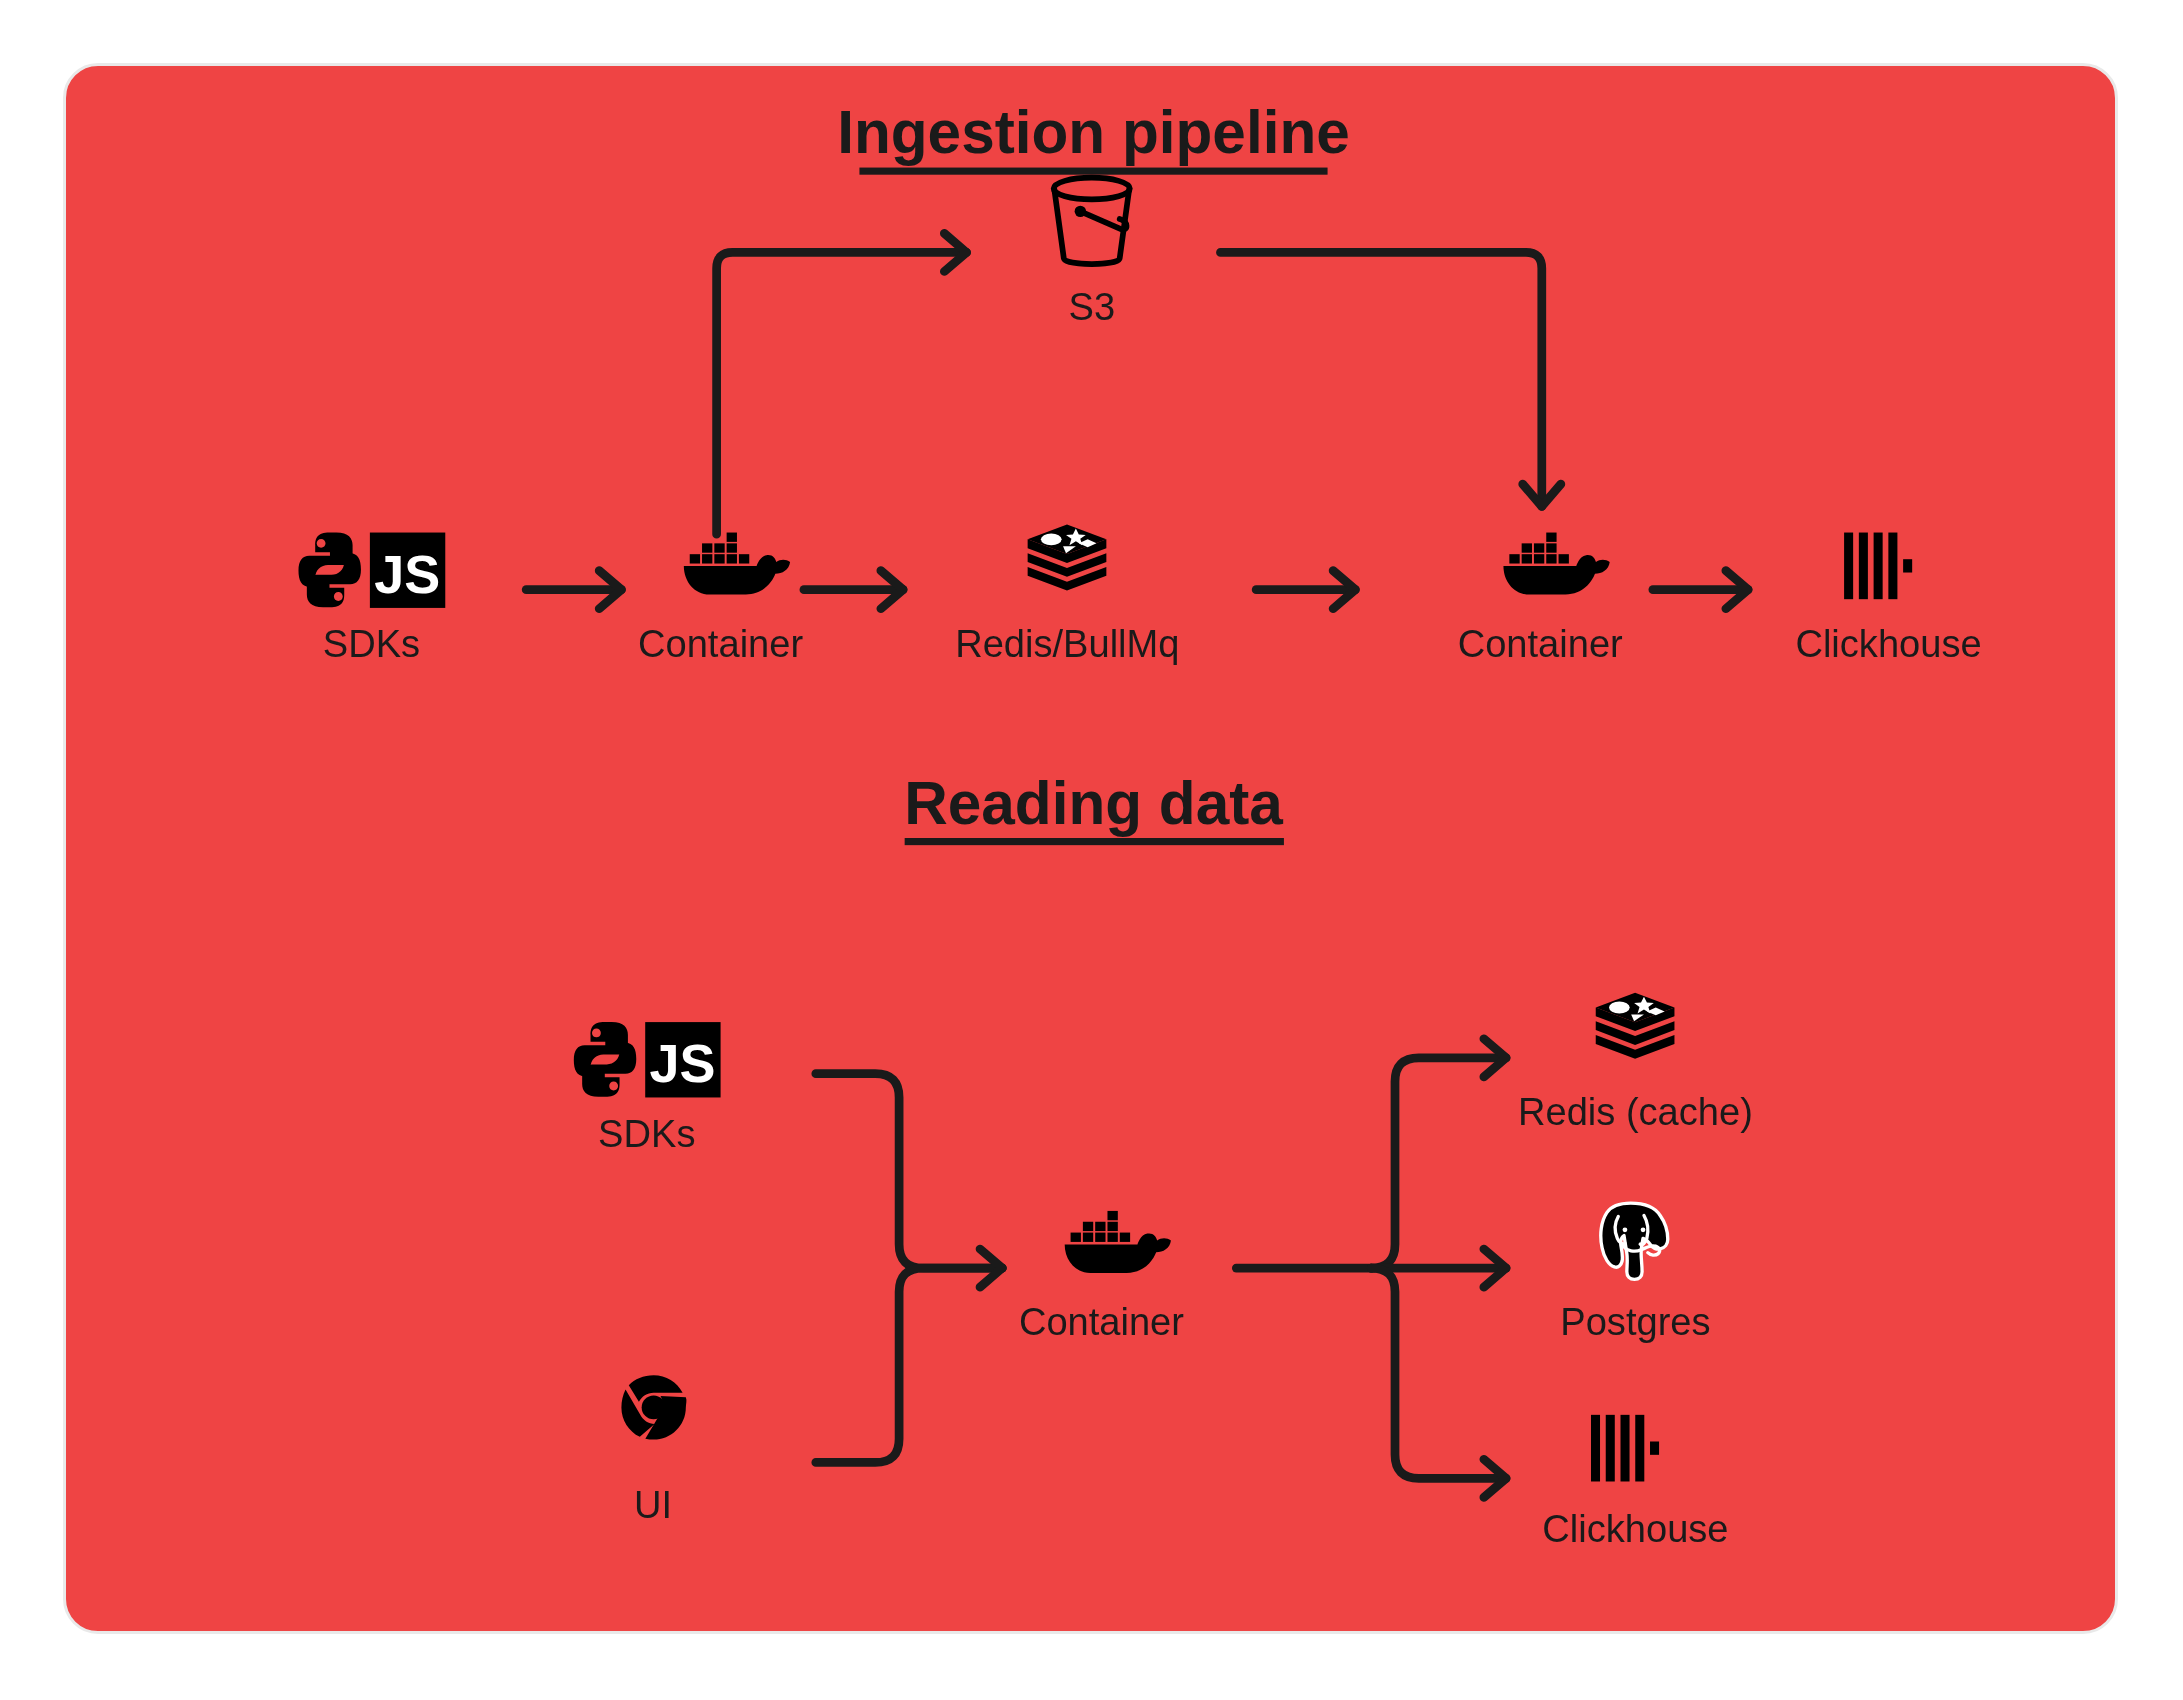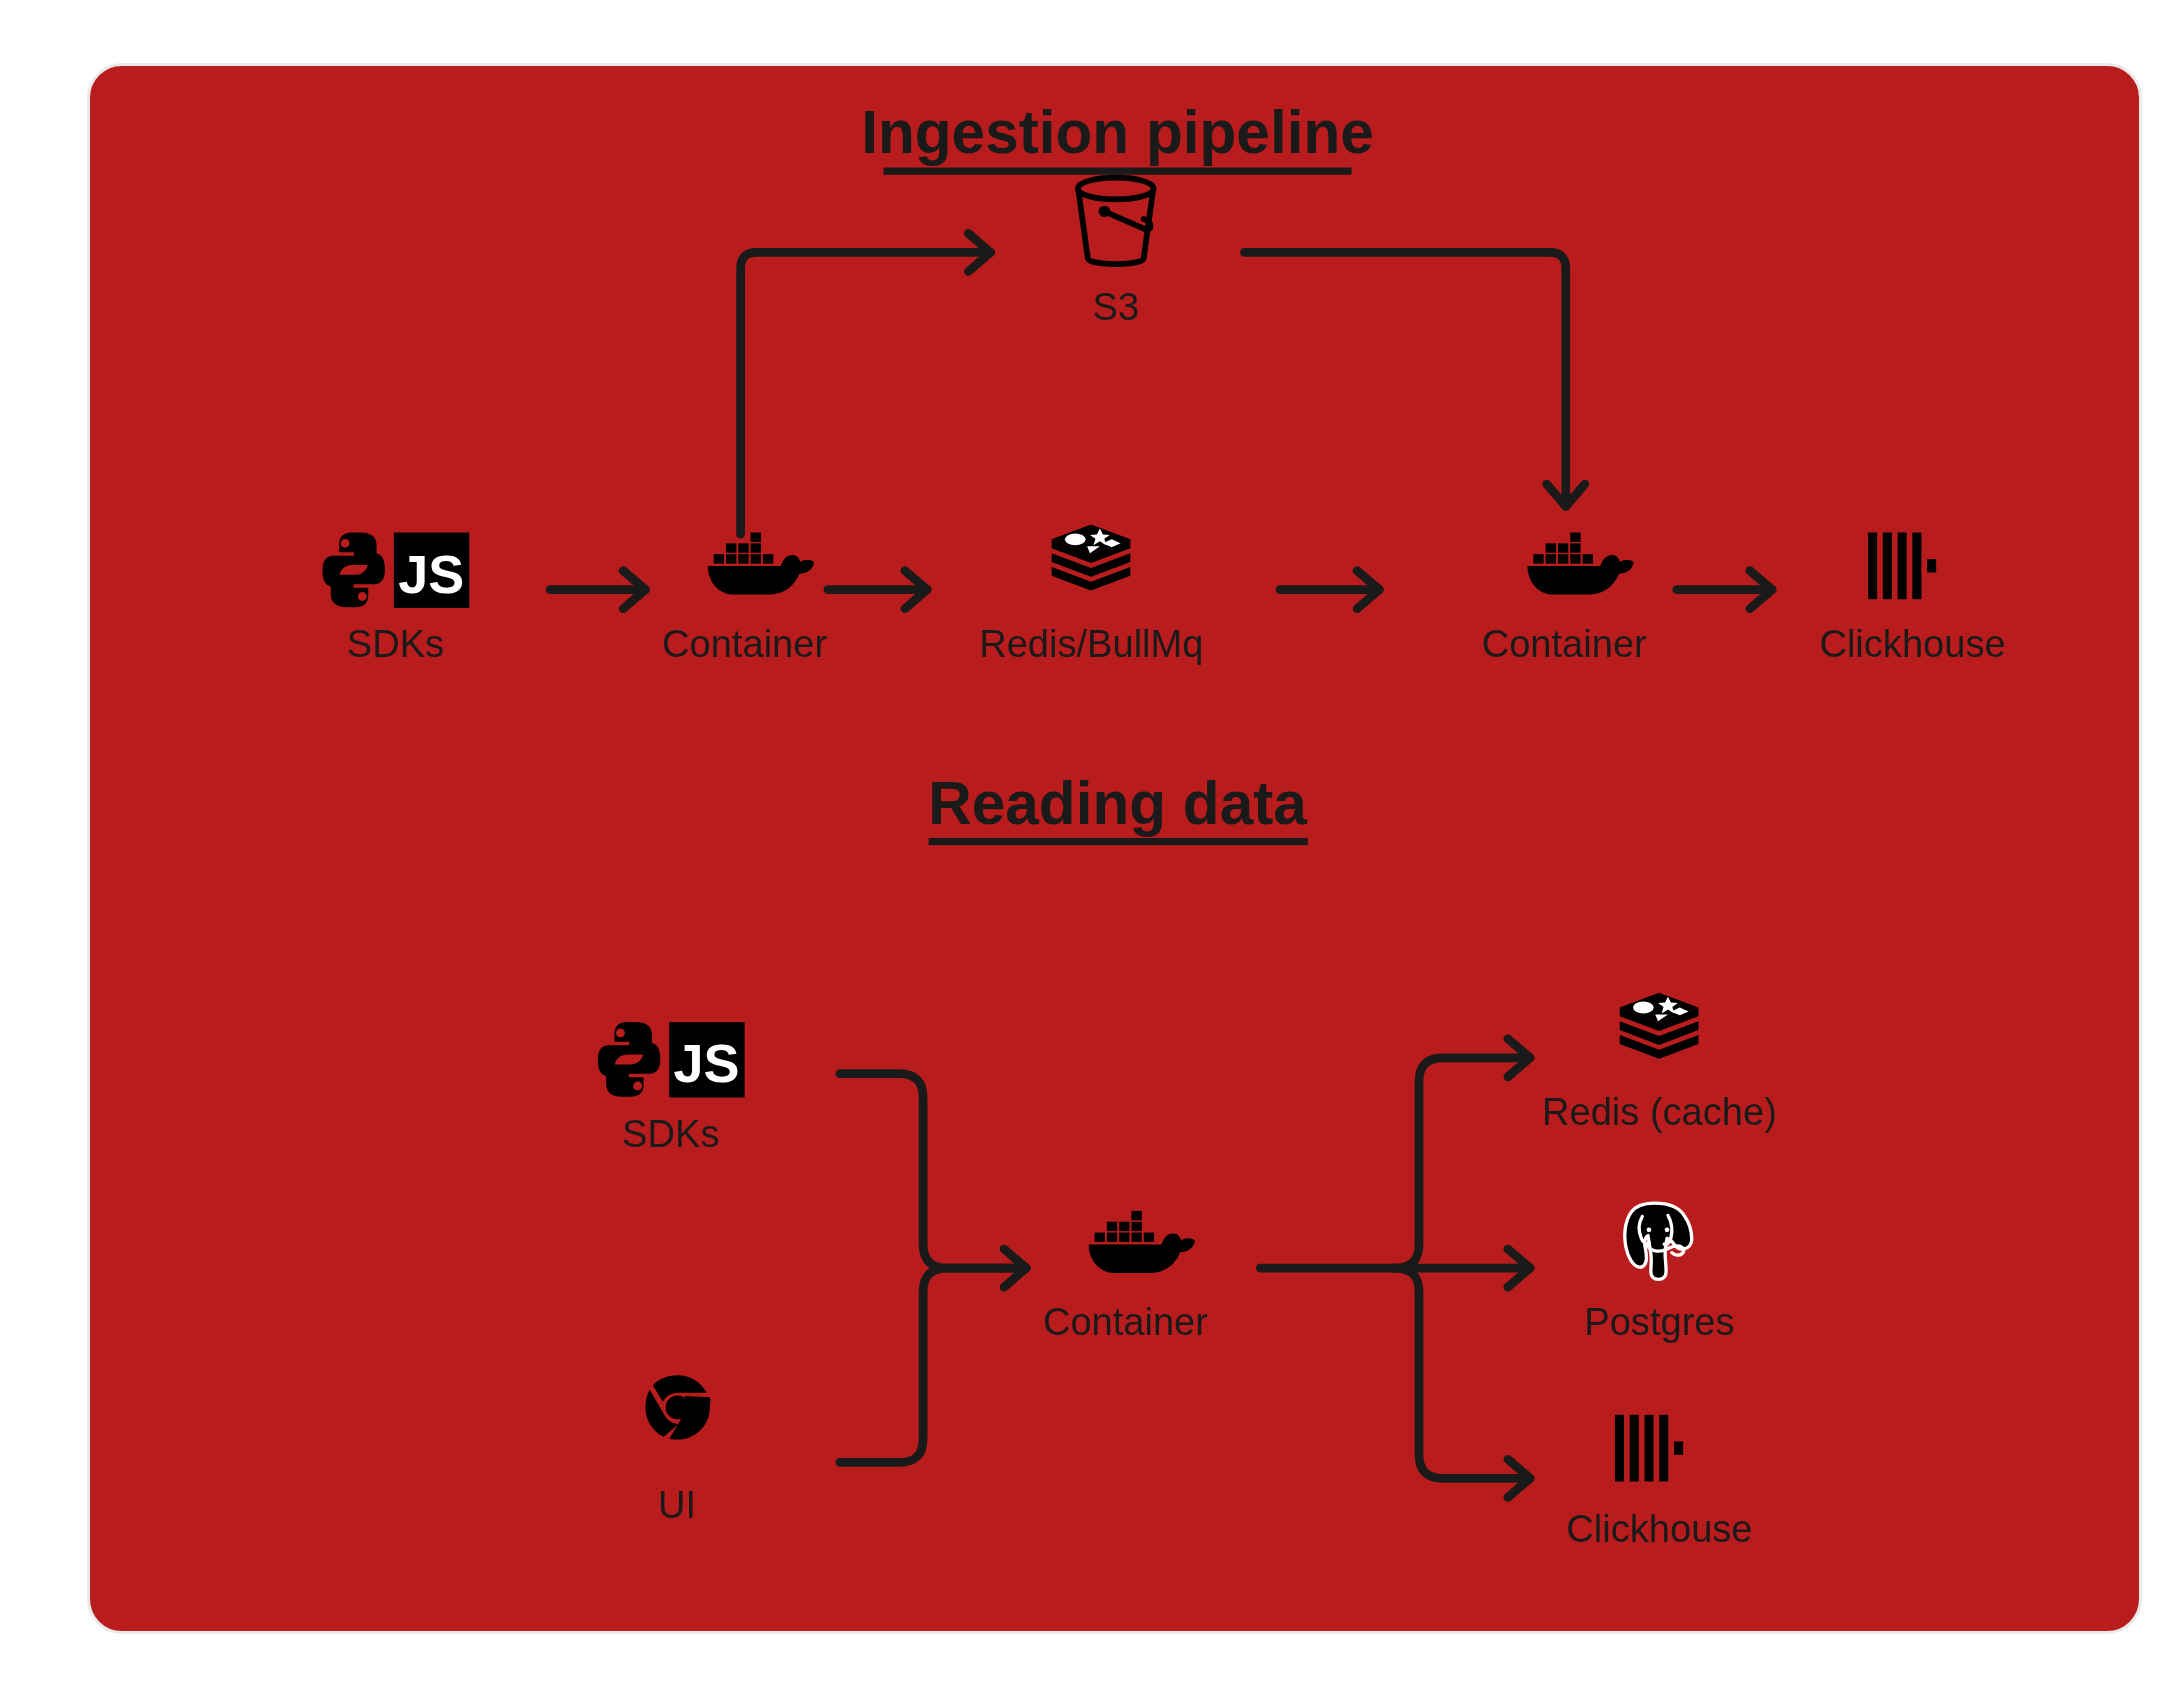--- a/index.html
+++ b/index.html
@@ -14,24 +14,23 @@
     -webkit-font-smoothing: antialiased;
   }
   #card {
     position: absolute;
     left: 63px;
     top: 63px;
     width: 2055px;
     height: 1571px;
     border: 3.2px solid #e9e9e9;
     border-radius: 35px;
-    background: #b91c1c;
+    background: #ef4444;
     box-sizing: border-box;
     overflow: hidden;
-    margin-left: 24px;
   }
   #diagram {
     position: absolute;
     left: 0;
     top: 0;
     width: 2055px;
     height: 1571px;
     display: block;
   }
   .ttl {

